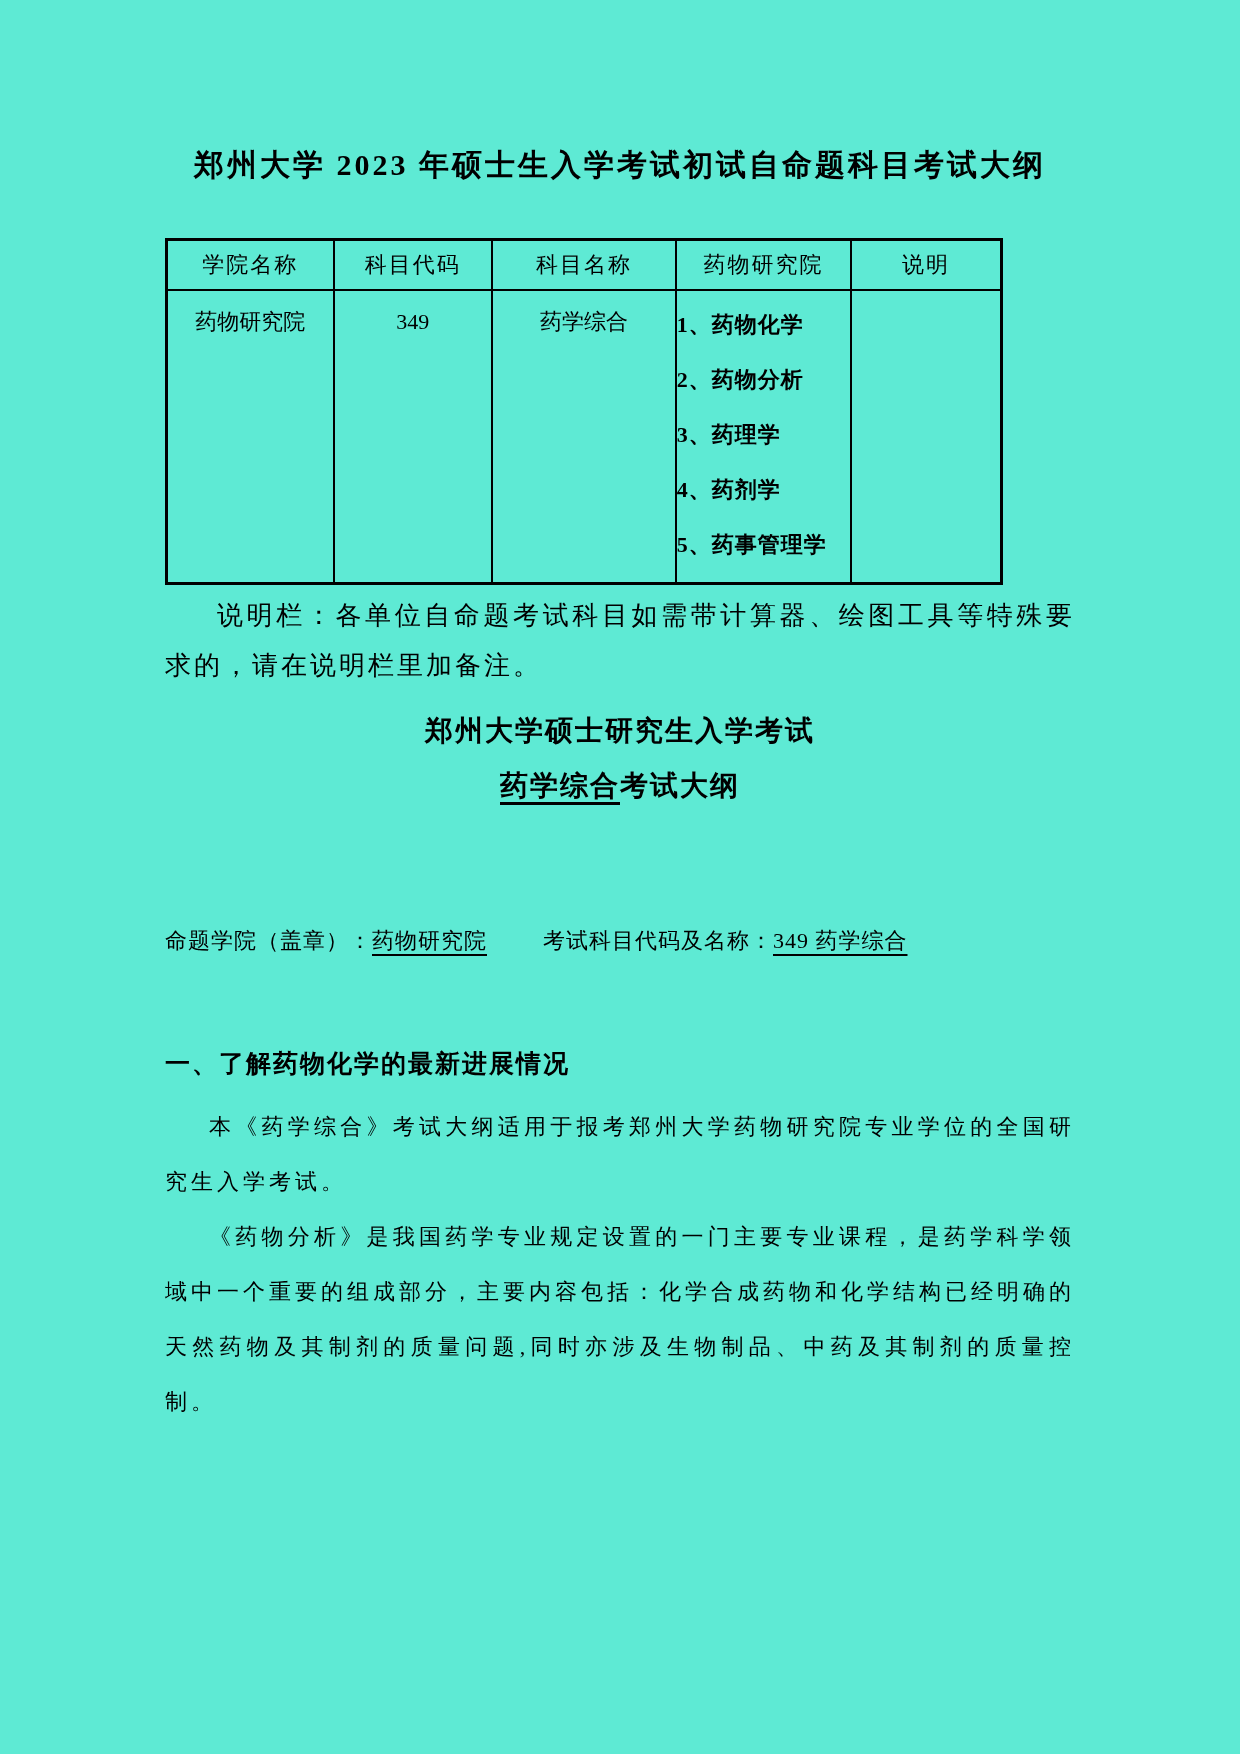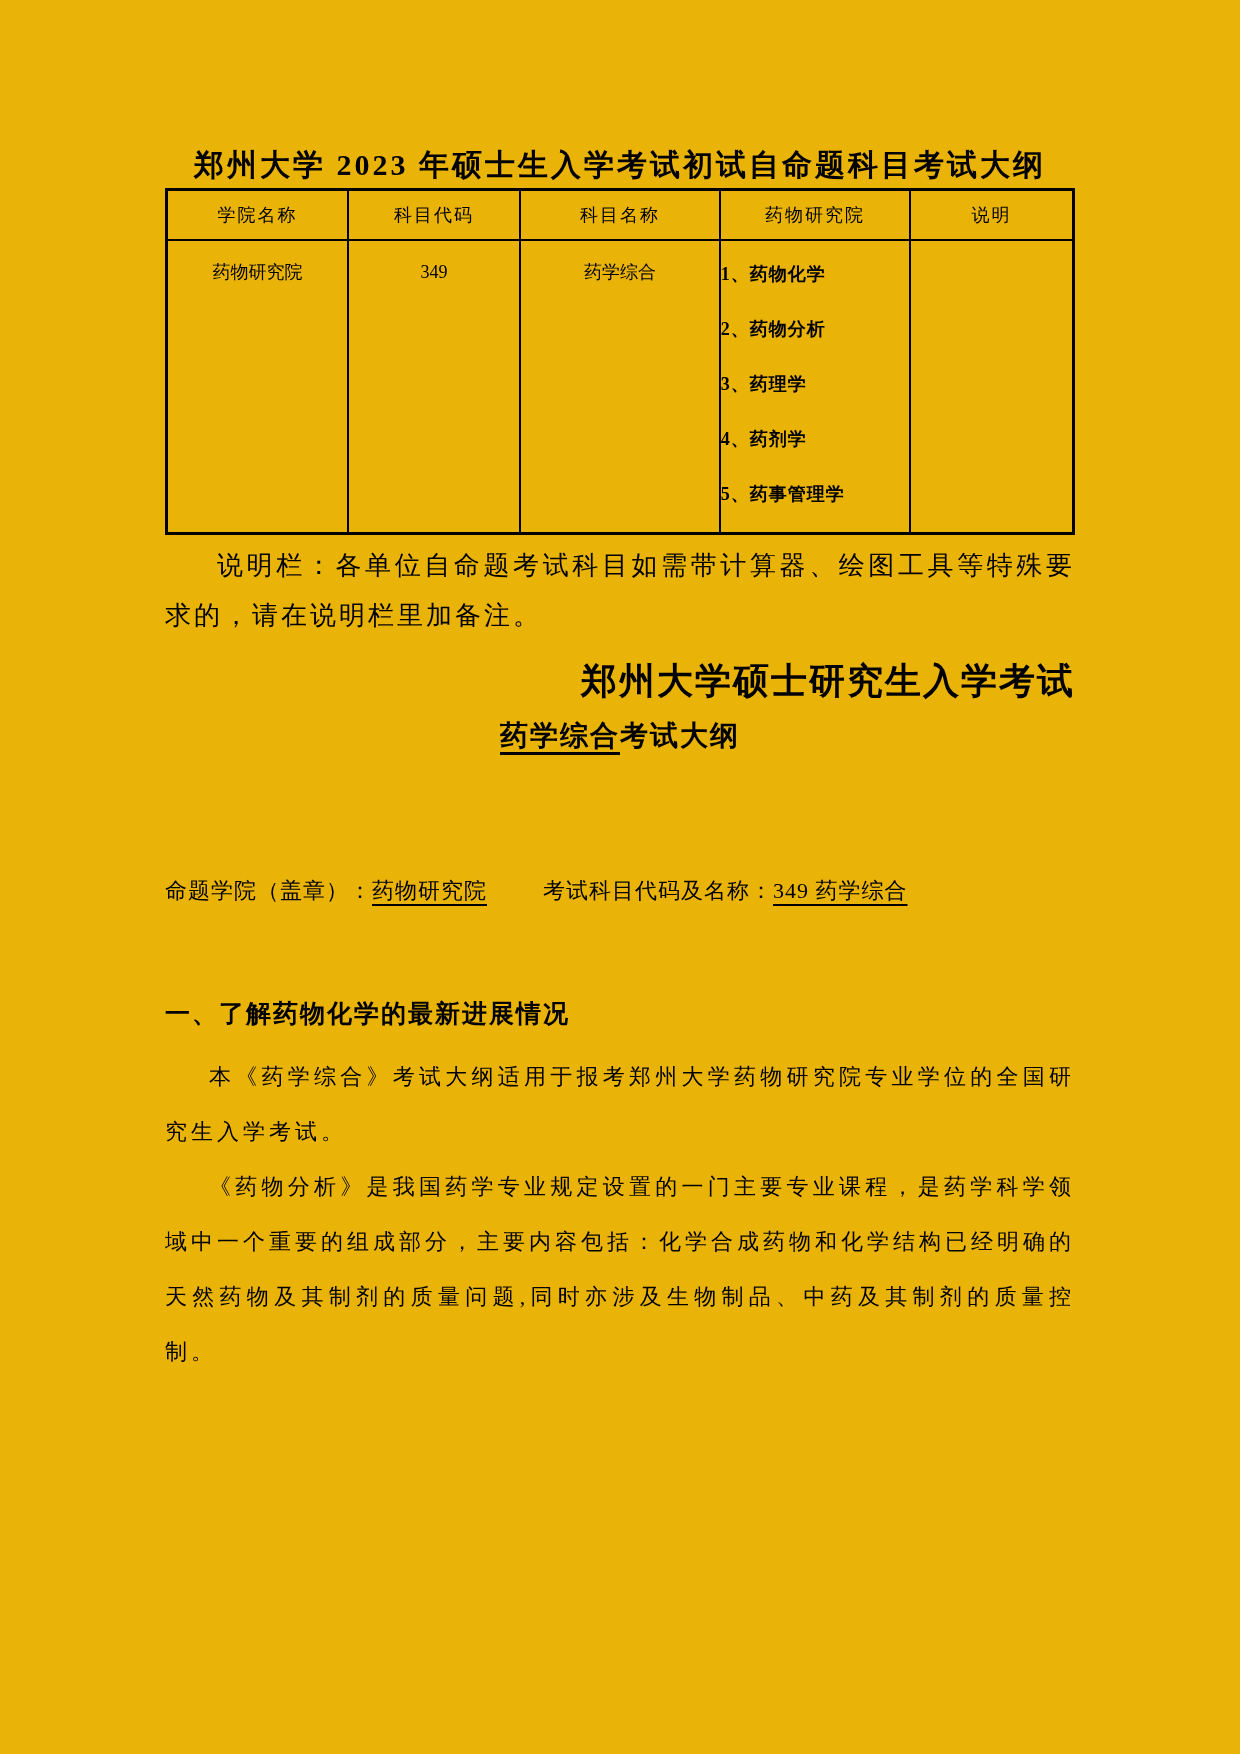--- a/index.html
+++ b/index.html
@@ -7,41 +7,42 @@
     padding: 0;
     background: #ffffff;
     color: #000000;
     font-family: "Liberation Serif", serif;
   }
   .page {
     position: relative;
     width: 1240px;
     height: 1754px;
     margin: 0 auto;
-    background: #eab308;
+    background: #5eead4;
     box-sizing: border-box;
     padding: 0 165px;
     overflow: hidden;
   }
   
   .doc-title {
     margin: 142px 0 0 0;
     font-size: 30px;
     font-weight: bold;
     text-align: center;
     letter-spacing: 3px;
     line-height: 46px;
     white-space: nowrap;
   }
   
   table.subject-table {
-    width: 910px;
+    margin-top: 50px;
+    width: 838px;
     border-collapse: collapse;
     table-layout: fixed;
-    font-size: 18px;
+    font-size: 22px;
     border: 3px solid #000;
   }
   table.subject-table th,
   table.subject-table td {
     border: 2px solid #000;
   }
   table.subject-table th {
     height: 46px;
     font-weight: normal;
     text-align: center;
@@ -61,23 +62,23 @@
     margin: 6px 0 0 0;
     font-size: 26px;
     letter-spacing: 3px;
     line-height: 50px;
     text-indent: 2em;
     text-align: justify;
   }
   
   .outline-title-1 {
     margin: 20px 0 0 0;
-    font-size: 36px;
+    font-size: 28px;
     font-weight: bold;
-    text-align: right;
+    text-align: center;
     letter-spacing: 2px;
     line-height: 40px;
   }
   .outline-title-2 {
     margin: 15px 0 0 0;
     font-size: 28px;
     font-weight: bold;
     text-align: center;
     letter-spacing: 2px;
     line-height: 40px;

